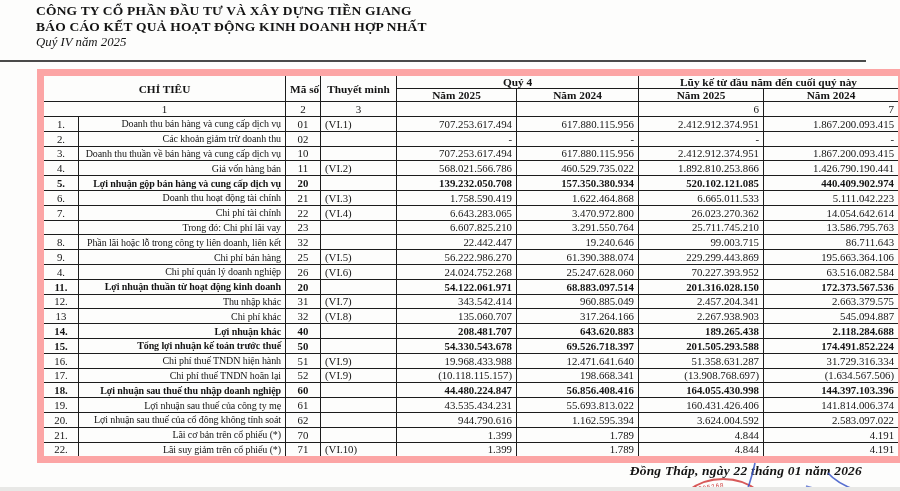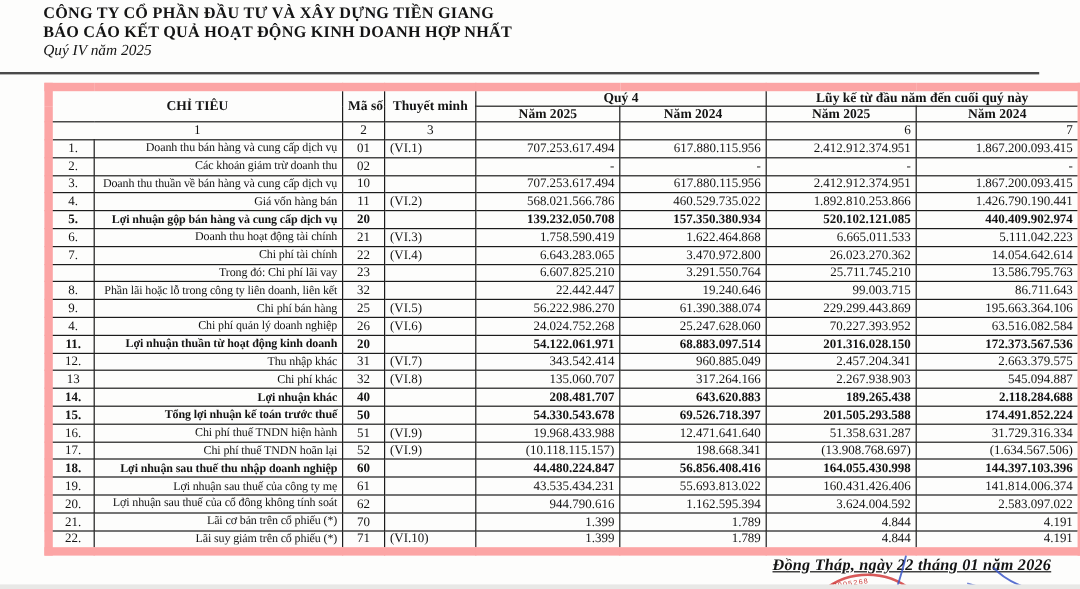--- a/index.html
+++ b/index.html
@@ -37,24 +37,23 @@
   tr.numrow td.right{text-align:right;}
   tbody td{height:13.8px;}
   td.c-no{text-align:center;font-size:10.8px;}
   td.c-label{text-align:right;font-size:10px;letter-spacing:-0.1px;}
   td.c-code{text-align:center;font-size:10.8px;}
   td.c-note{font-size:10.8px;}
   td.c-num{text-align:right;font-size:10.8px;}
   tr.bold td{font-weight:bold;}
   
   .footer-date{
-    position:absolute;right:24px;top:463px;
+    position:absolute;right:38px;top:463px;
     font-size:13.5px;font-weight:bold;font-style:italic;
     letter-spacing:.2px;
-    text-decoration:underline;
   }
   
   .stamp{
     position:absolute;left:664px;top:478px;width:118px;height:118px;
     border:2.5px solid rgba(206,48,48,.8);border-radius:50%;
     box-sizing:border-box;
   }
   .stamp-inner{
     position:absolute;left:9px;top:9px;right:9px;bottom:9px;
     border:1px solid rgba(206,48,48,.55);border-radius:50%;

